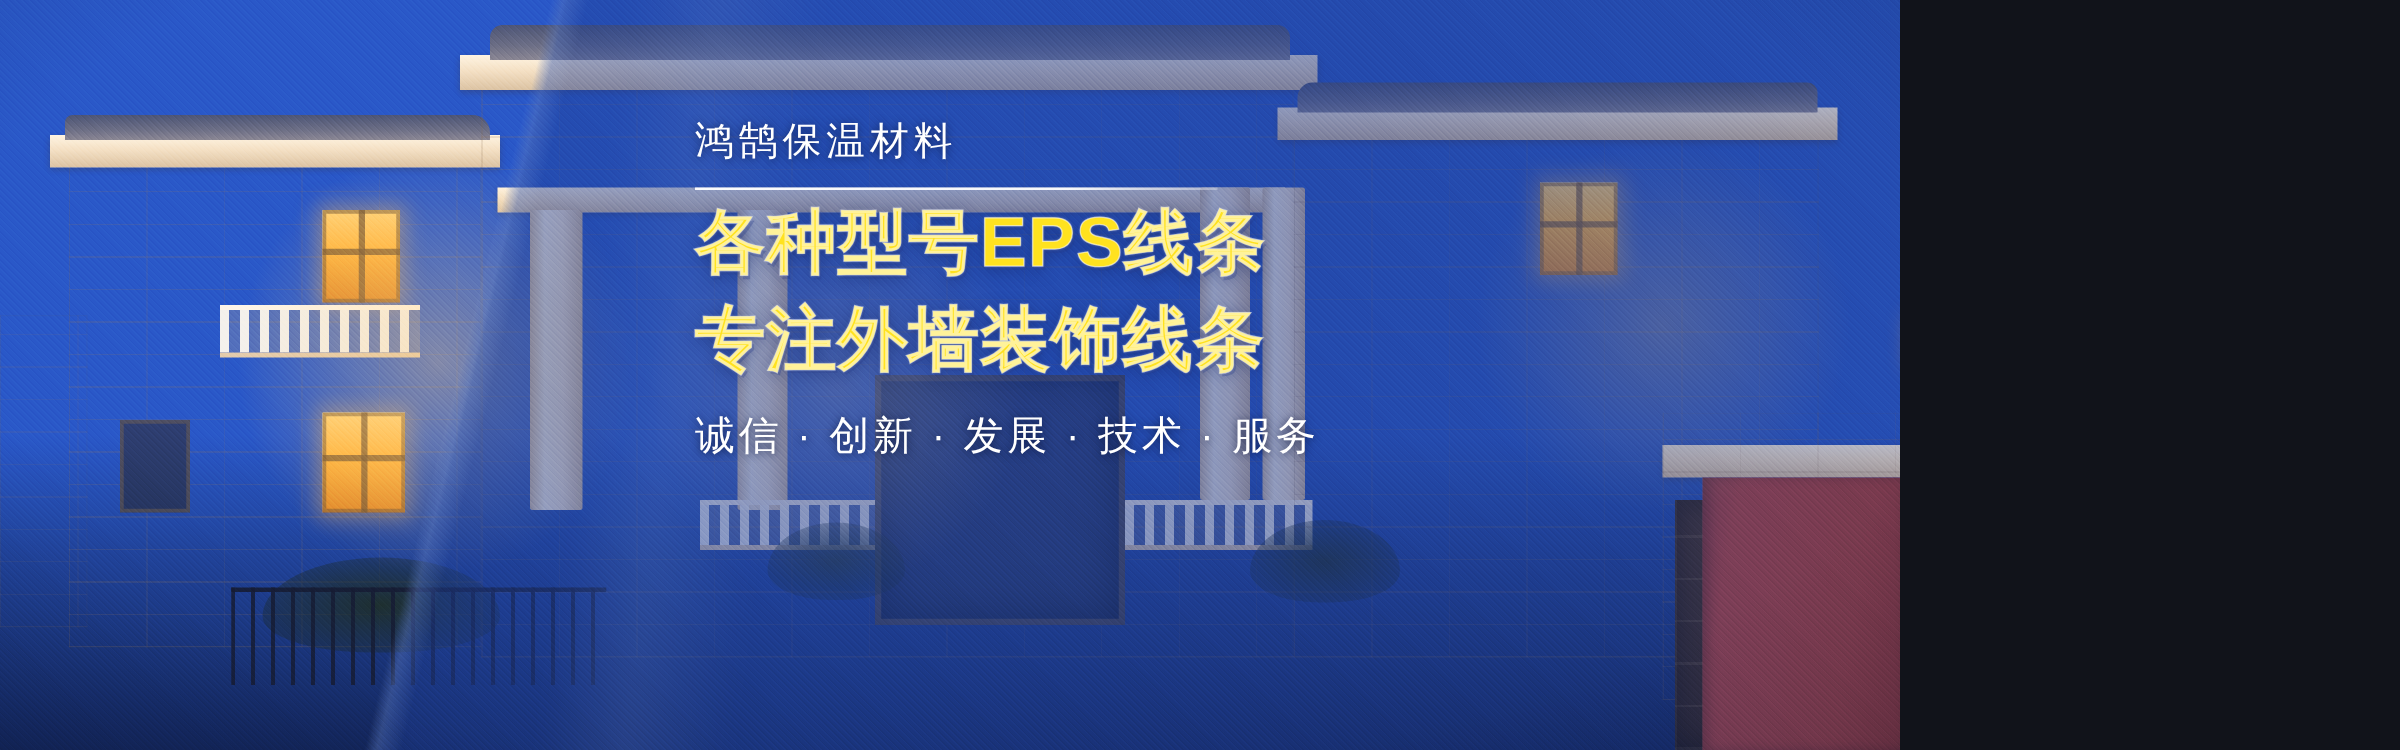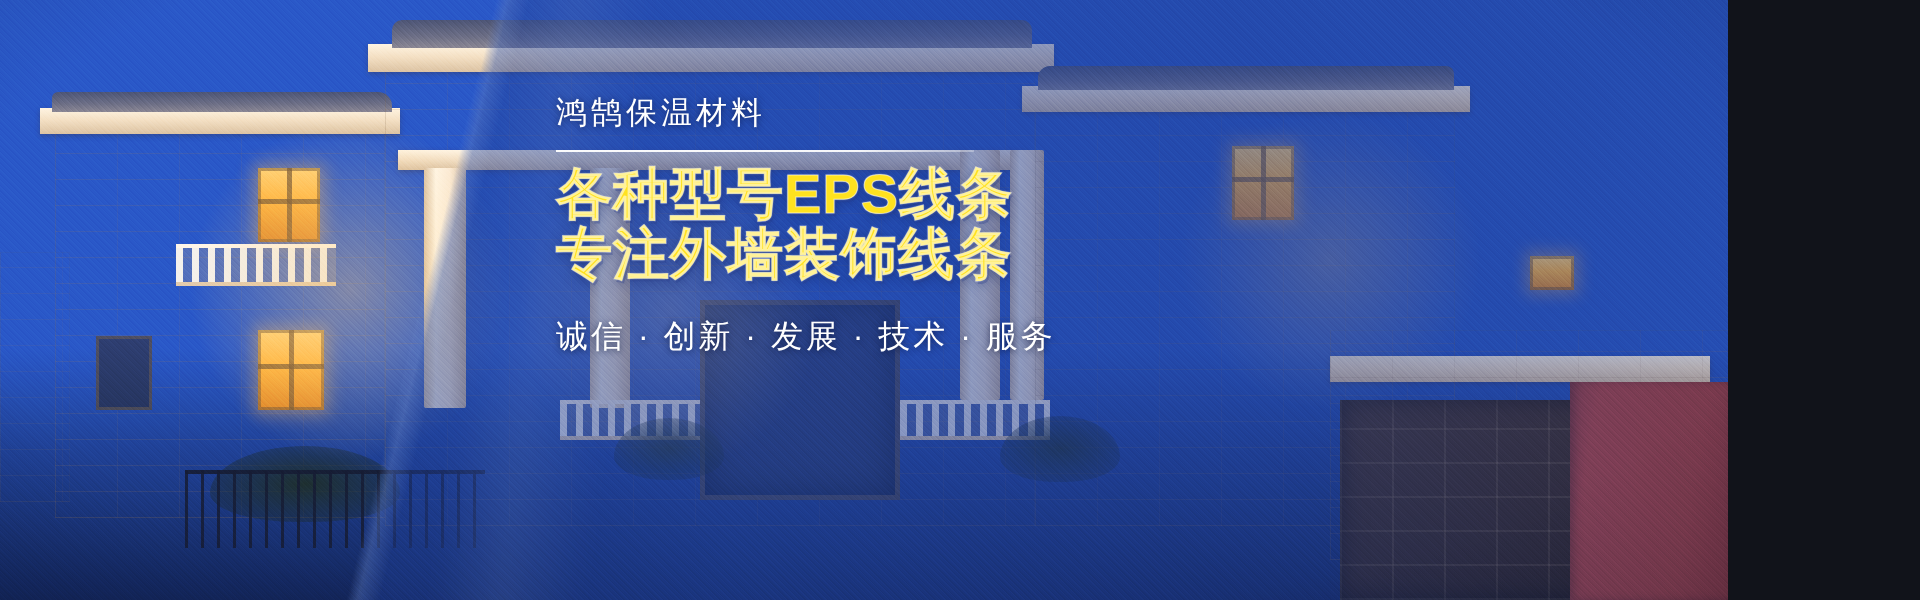--- a/index.html
+++ b/index.html
@@ -3,21 +3,21 @@
 <meta charset="utf-8">
 <title>Banner</title>
 <style>
   html, body {
     margin: 0;
     padding: 0;
     background: #11131a;
   }
   #banner {
     position: relative;
-    width: 1728px;
+    width: 1520px;
     height: 600px;
     overflow: hidden;
     font-family: "Liberation Sans", "DejaVu Sans", sans-serif;
     background: #6d28d9;
     user-select: none;
   }
 
   
   .layer { position: absolute; inset: 0; }
 
@@ -233,21 +233,21 @@
     font-weight: 700;
     color: #ffe21f;
     letter-spacing: 1px;
     white-space: nowrap;
     -webkit-text-stroke: 1px rgba(255,255,255,0.55);
     text-shadow:
       0 0 2px rgba(255,255,255,0.55),
       2px 3px 0 rgba(40,60,140,0.30),
       0 3px 12px rgba(20,36,100,0.55);
   }
-  .headline.l2 { margin-top: 6px; font-family: Liberation Mono, monospace; }
+  .headline.l2 { margin-top: 18px; }
   .tagline {
     margin-top: 26px;
     font-size: 32px;
     letter-spacing: 3px;
     color: #ffffff;
     white-space: nowrap;
     text-shadow: 0 1px 7px rgba(10,20,60,0.8);
   }
 </style>
 </head>

